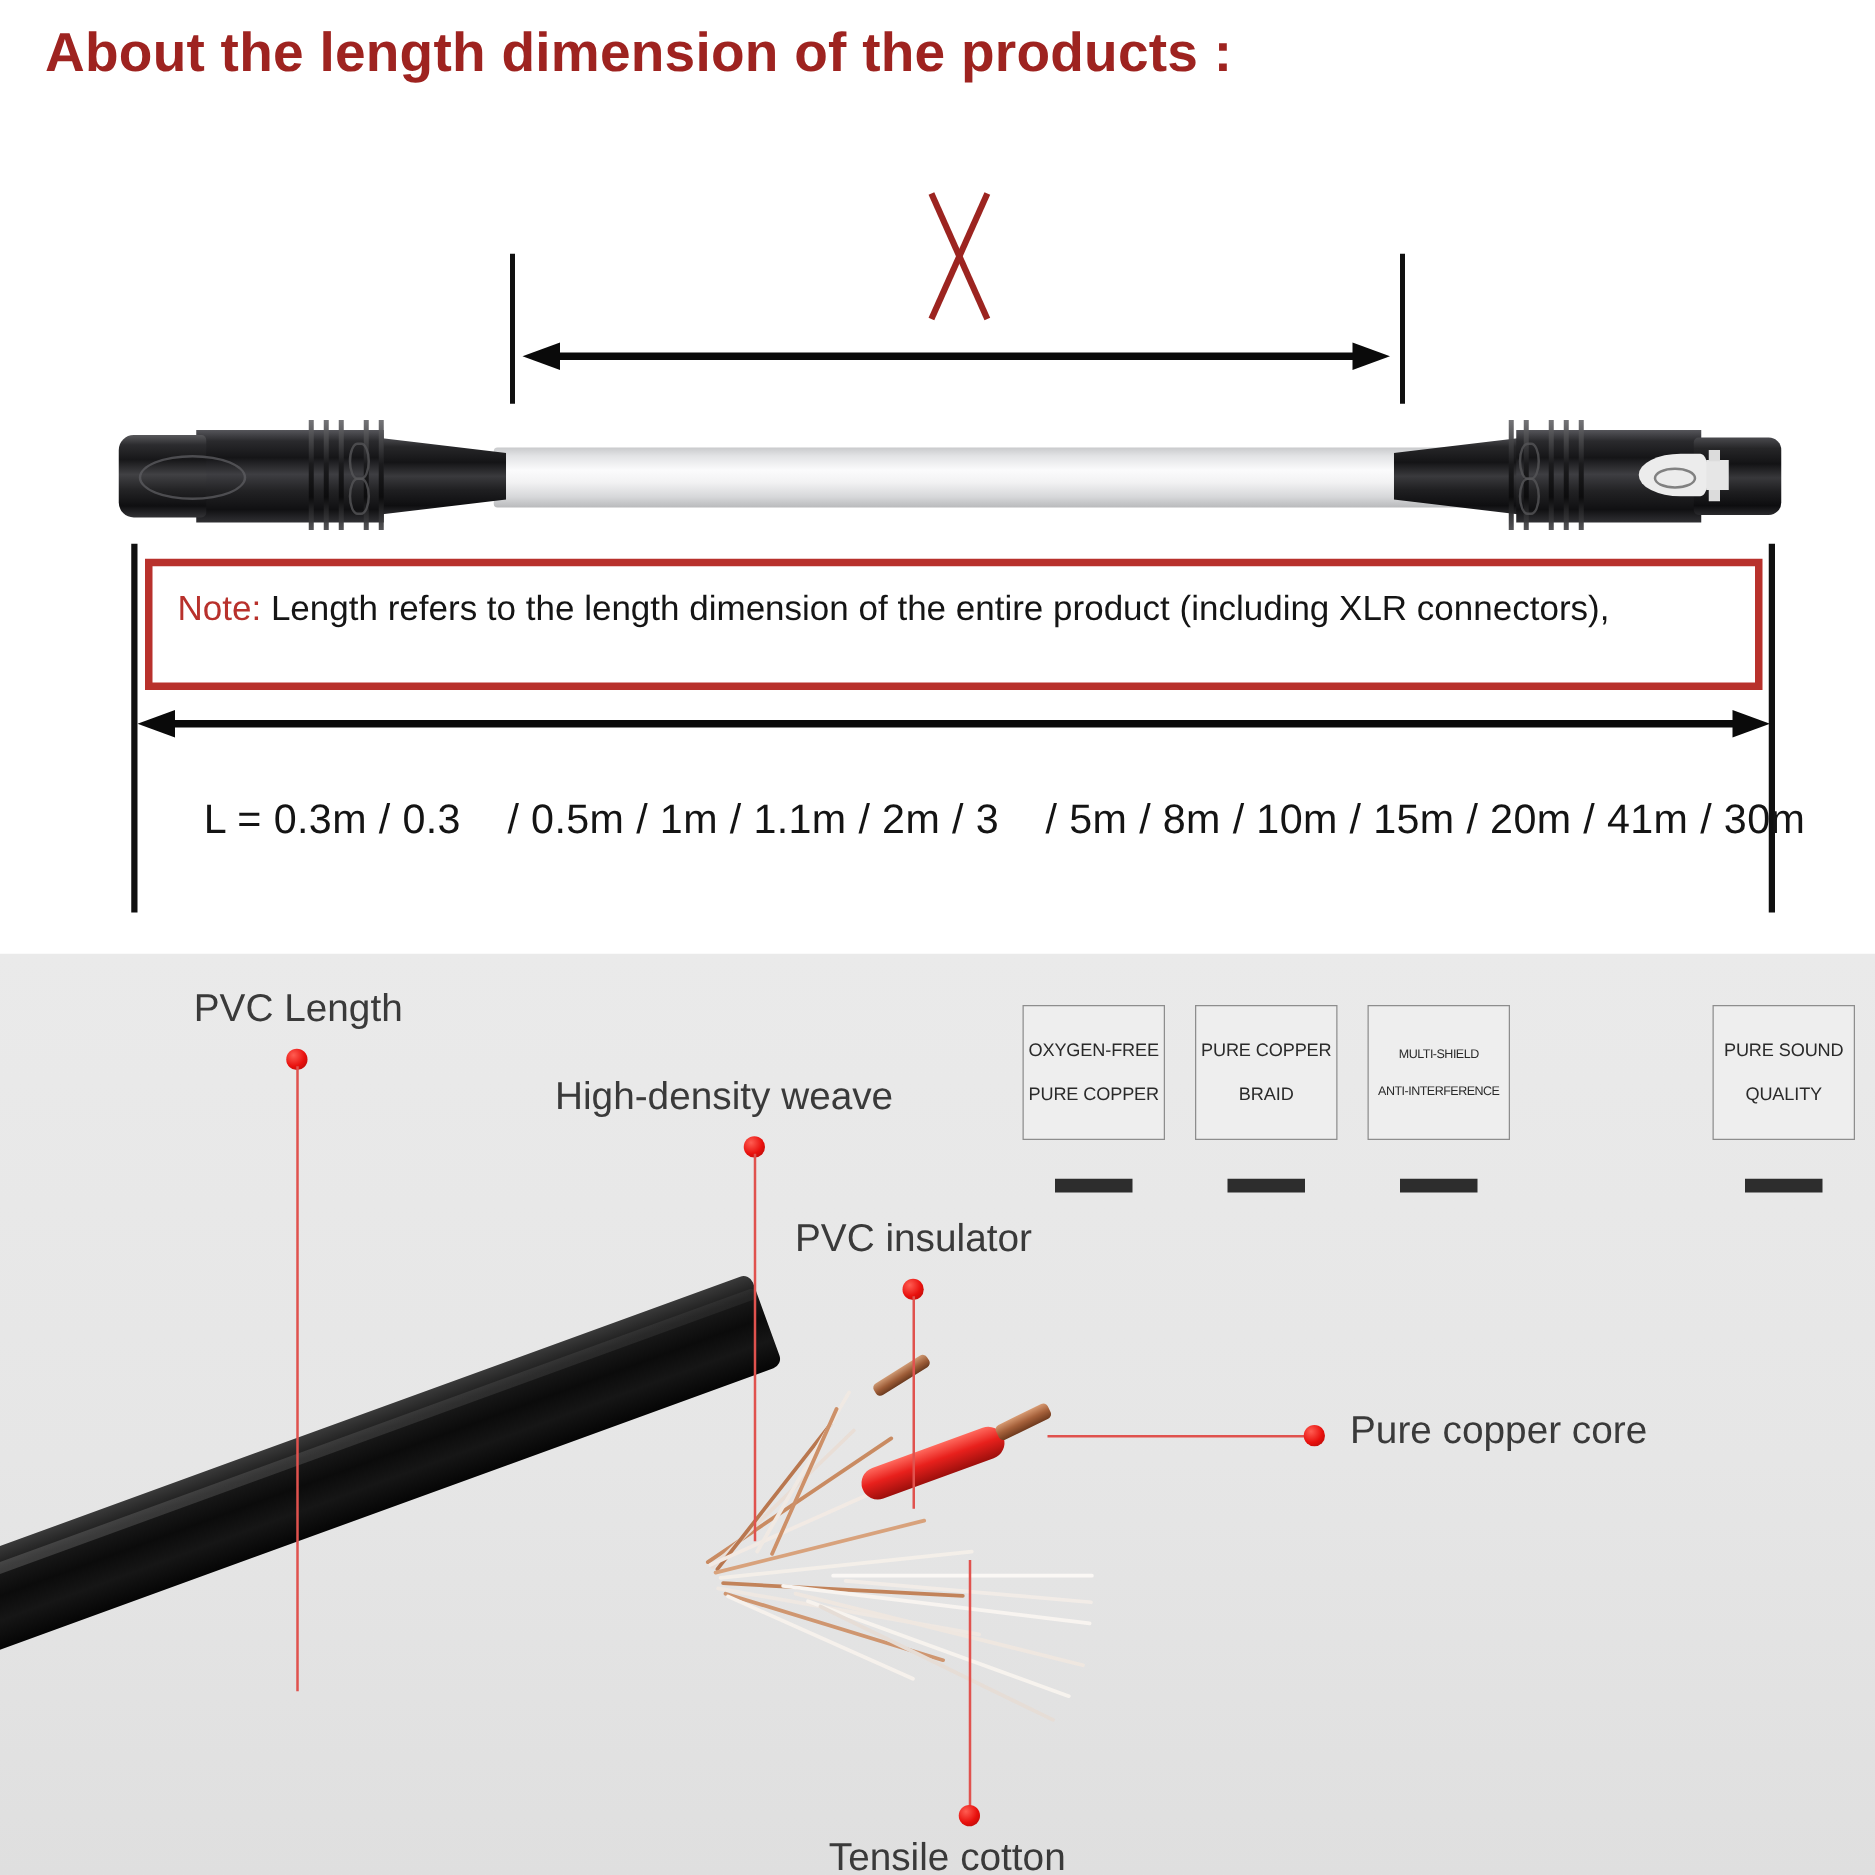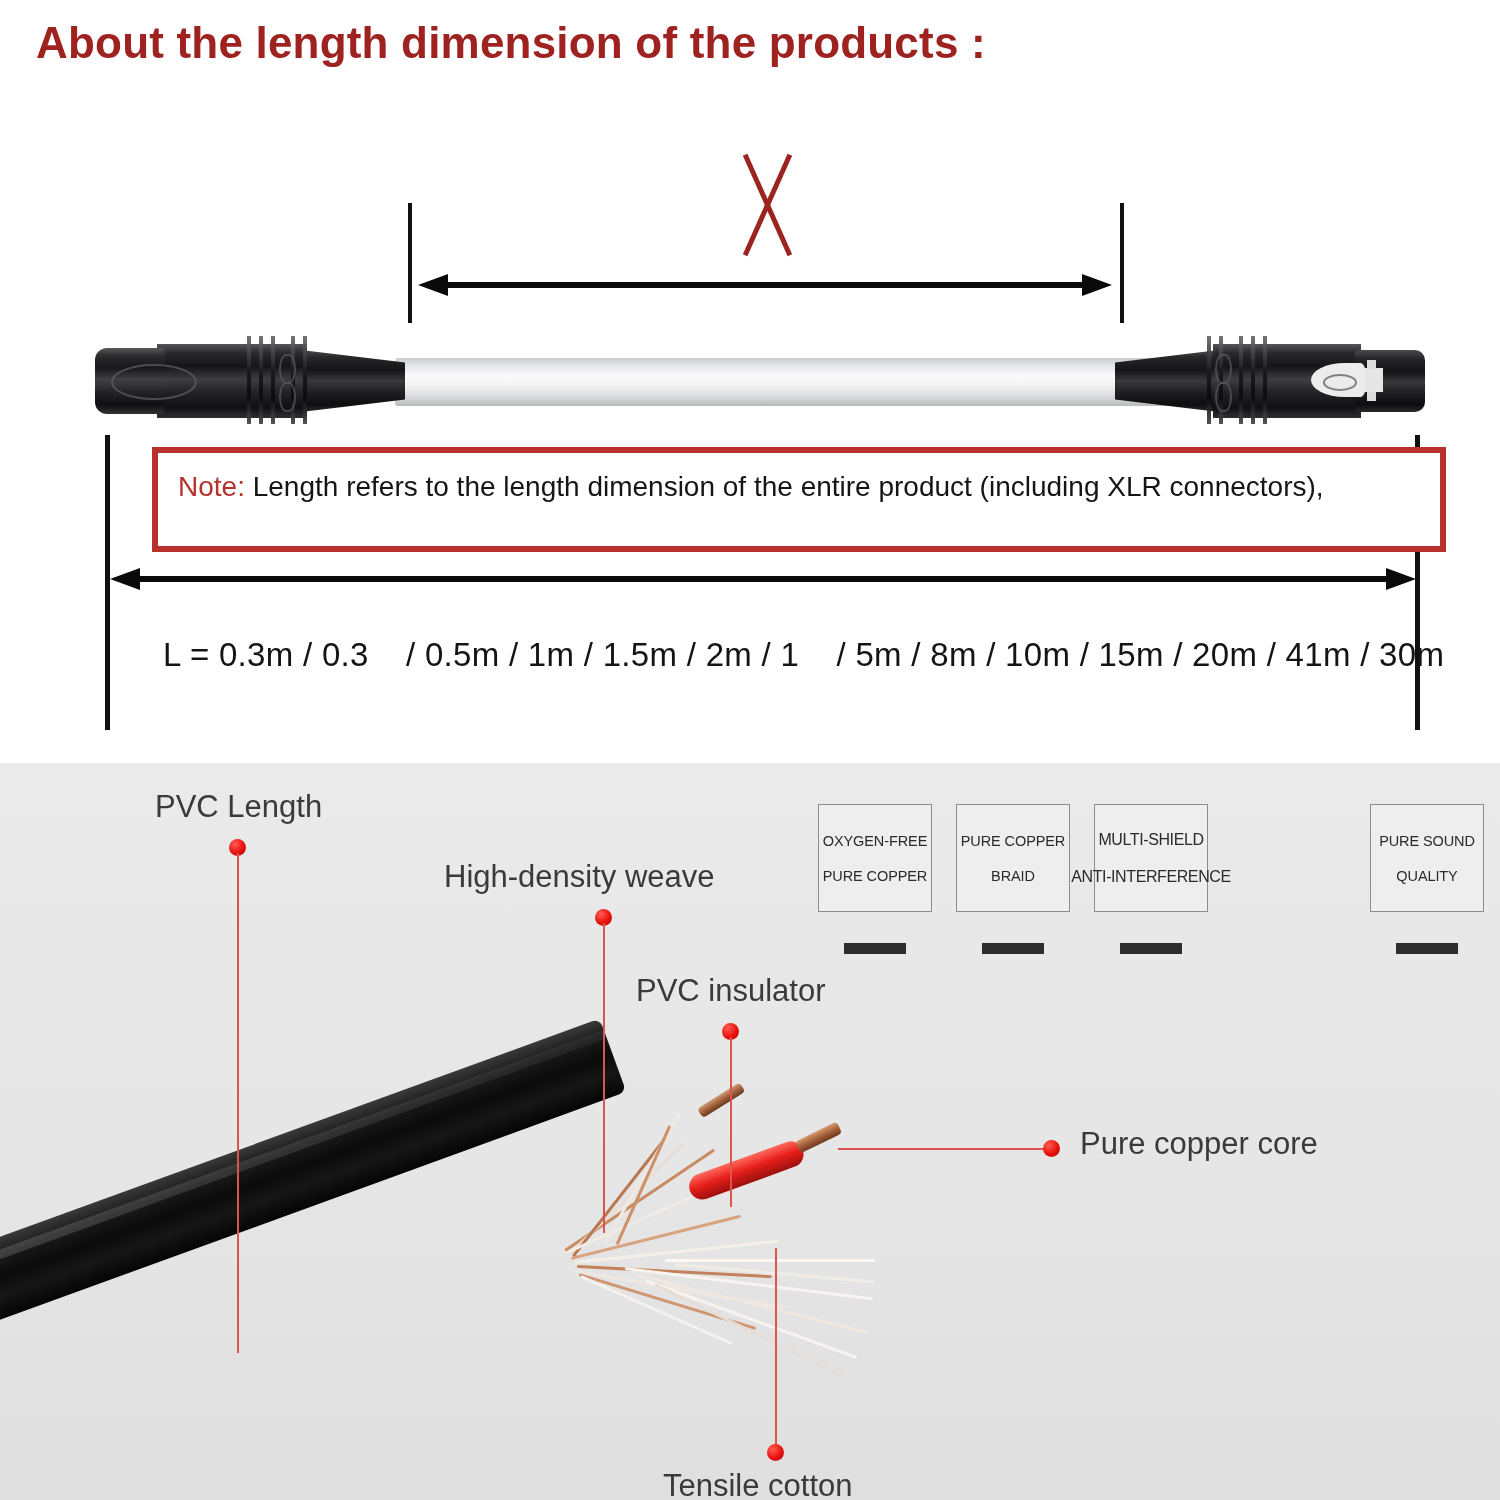--- a/index.html
+++ b/index.html
@@ -227,21 +227,20 @@
   #note-box {
     position: absolute;
     left: 116px;
     top: 447px;
     width: 1294px;
     height: 105px;
     border: 6px solid #b8312c;
     background: #ffffff;
     box-sizing: border-box;
     padding: 12px 14px 0 20px;
-    margin-left: 36px;
   }
   #note-box .line {
     font-size: 28px;
     color: #151515;
     line-height: 43px;
     white-space: nowrap;
   }
   #note-label { color: #b8312c; }
 
   
@@ -382,21 +381,21 @@
     align-items: center;
     justify-content: center;
     gap: 19px;
   }
   .feature-box .ft {
     font-size: 14.5px;
     color: #2a2a2a;
     white-space: nowrap;
     letter-spacing: -0.1px;
   }
-  .feature-box.narrow .ft { font-size: 16px; letter-spacing: -0.4px; }
+  .feature-box.narrow .ft { font-size: 10px; letter-spacing: -0.4px; }
   .feature-dash {
     margin: 31px auto 0 auto;
     width: 62px;
     height: 11px;
     background: #2d2d2d;
   }
 </style>
 </head>
 <body>
 
@@ -464,21 +463,21 @@
         <span id="note-label">Note:</span><span> Length refers to the length dimension of the entire product (including XLR connectors),</span>
       </div>
     </div>
 
     <div class="dim-arrow" id="dim-arrow-full">
       <div class="head left"></div>
       <div class="shaft"></div>
       <div class="head right"></div>
     </div>
 
-    <div id="length-list"><span>L = 0.3m / 0.3</span><span class="faded">m</span><span> / 0.5m / 1m / 1.5m / 2m / 1</span><span class="faded">m</span><span> / 5m / 8m / 10m / 15m / 20m / 41m / 30m</span></div>
+    <div id="length-list"><span>L = 0.3m / 0.3</span><span class="faded">m</span><span> / 0.5m / 1m / 1.1m / 2m / 3</span><span class="faded">m</span><span> / 5m / 8m / 10m / 15m / 20m / 41m / 30m</span></div>
   </div>
 
   <div id="bottom-section">
 
     <div id="pvc-cable"></div>
 
     <div id="fiber-group">
       <div class="fiber" style="left:0;   top:86px;  width:180px; background:#c98b62; transform:rotate(-34deg);"></div>
       <div class="fiber" style="left:4px; top:90px;  width:160px; background:#e9ded6; transform:rotate(-44deg);"></div>
       <div class="fiber" style="left:8px; top:92px;  width:150px; background:#b9774f; transform:rotate(-52deg);"></div>

